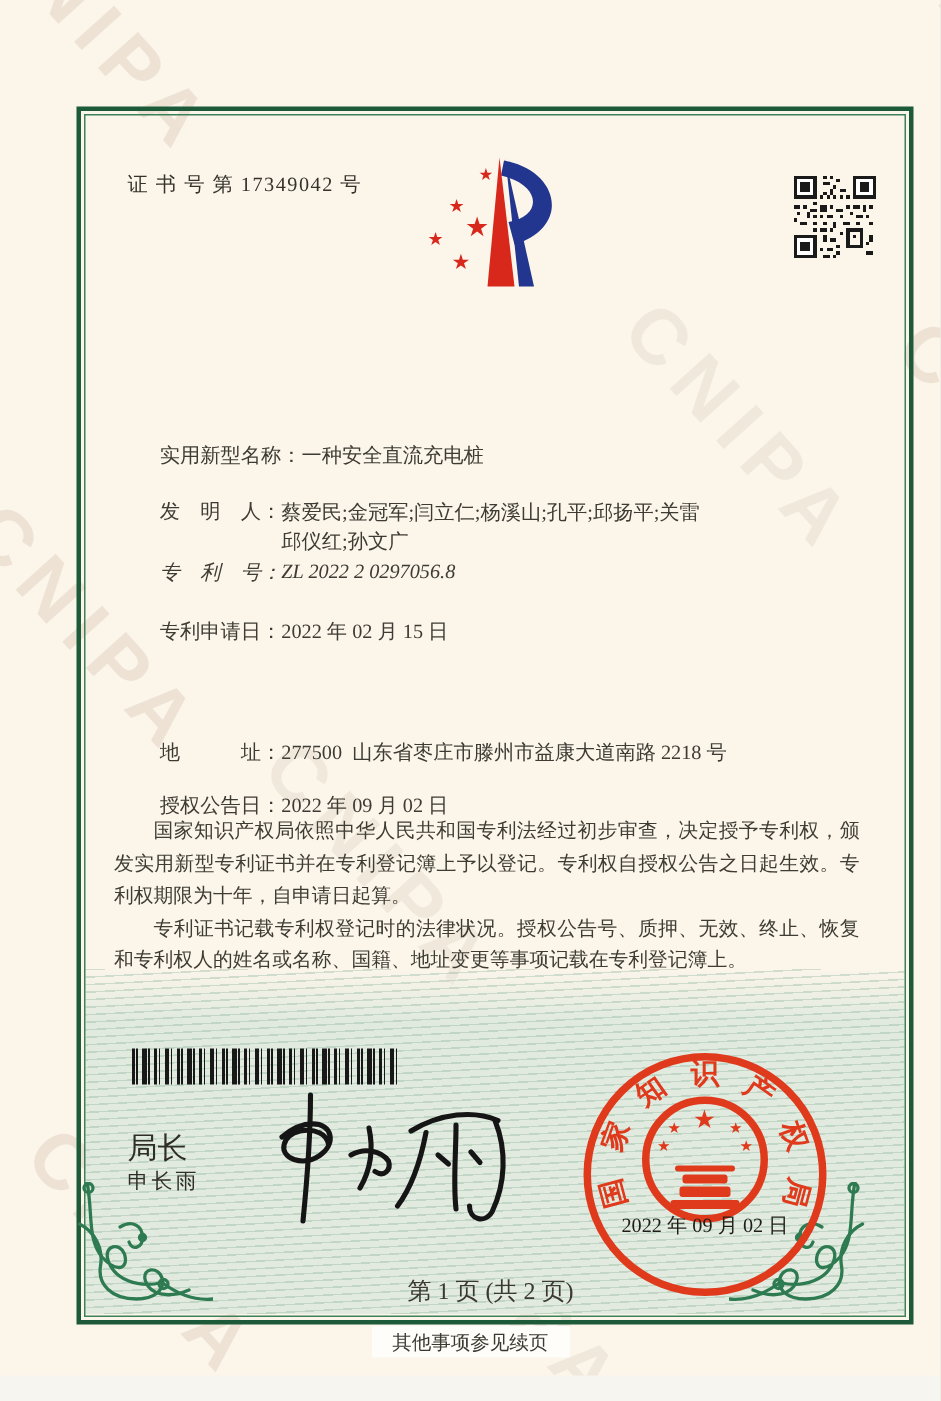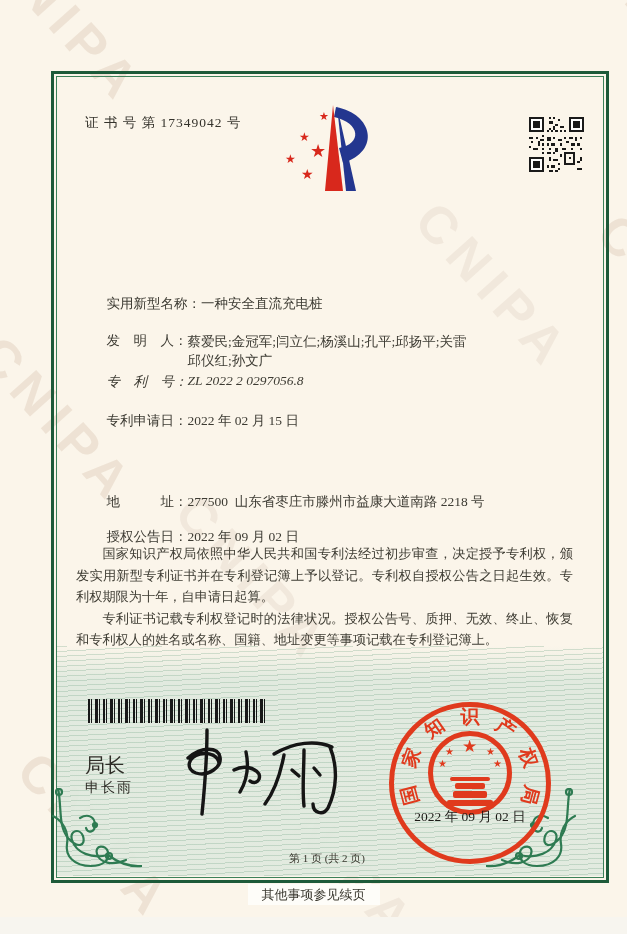--- a/index.html
+++ b/index.html
@@ -48,21 +48,21 @@
              border-radius:50%;}
   .seal-char{position:absolute;left:71px;top:67px;width:20px;height:20px;font-size:19px;
              font-weight:bold;color:#e03a1d;text-align:center;line-height:20px;}
   .emblem{position:absolute;left:39px;top:29px;width:84px;height:84px;border:5px solid #e03a1d;
           border-radius:50%;box-sizing:border-box;}
   .emblem .star{position:absolute;color:#e03a1d;}
   .gate{position:absolute;background:#e03a1d;border-radius:2px;}
   .seal-date{position:absolute;left:-12px;top:106px;width:186px;text-align:center;
              font-size:13.5px;color:#1d1c18;white-space:pre;}
   .page-info{position:absolute;left:51px;top:851px;width:552px;text-align:center;
-             font-size:11px;color:#3a382f;white-space:pre;}
+             font-size:16px;color:#3a382f;white-space:pre;}
   .cont-note{position:absolute;left:0;top:886px;width:627px;text-align:center;font-size:13px;color:#3a382f;}
   .cont-note span{background:#fefdf9;padding:3px 14px;}
   .bottom-strip{position:absolute;left:0;top:917px;width:627px;height:17px;background:#f7f5ef;}
 </style>
 </head>
 <body>
 
 <div id="page">
 
   <div class="wm" style="left:-36px;top:-10px;">CNIPA</div>

